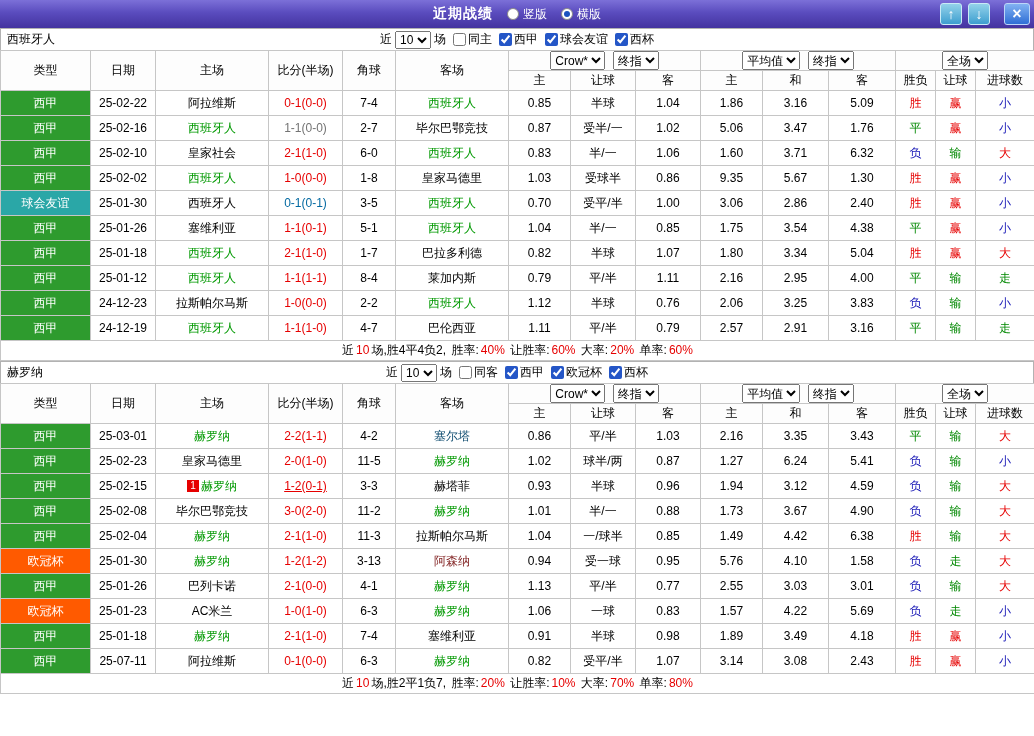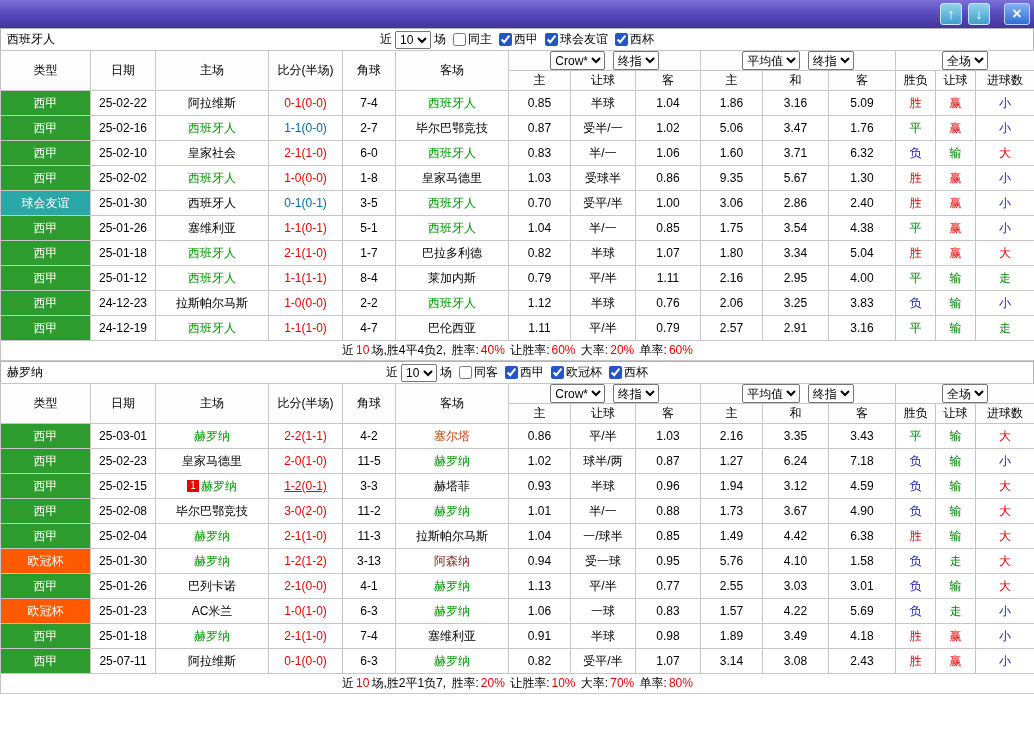--- a/index.html
+++ b/index.html
@@ -64,20 +64,31 @@
     display:inline-block; background:#e60000; color:#fff; font-size:10px;
     line-height:12px; width:12px; height:12px; margin-right:2px; vertical-align:1px;
   }
   tfoot td.summary { height:20px; background:#fff; }
   tfoot td.summary span { margin:0 1px; }
 </style>
 </head>
 <body>
 
 <div class="titlebar">
+  <div class="title-center">
+    <span class="wtitle">近期战绩</span>
+    <span class="radio-opt">
+      <span class="radio"></span>
+      <span>竖版</span>
+    </span>
+    <span class="radio-opt">
+      <span class="radio checked"></span>
+      <span>横版</span>
+    </span>
+  </div>
   <div class="sqbtn up">↑</div>
   <div class="sqbtn down">↓</div>
   <div class="sqbtn close">×</div>
 </div>
 
 <div class="filterbar">
   <span class="teamname">西班牙人</span>
   <div class="filters">
     <span>近</span>
     <select><option>10</option></select>
@@ -166,21 +177,21 @@
         <td>3.16</td>
         <td>5.09</td>
         <td style="color: rgb(230, 0, 0);">胜</td>
         <td style="color: rgb(230, 0, 0);">赢</td>
         <td style="color: rgb(21, 21, 181);">小</td>
       </tr>
       <tr>
         <td class="type" style="background: rgb(46, 155, 46); color: rgb(255, 255, 255);">西甲</td>
         <td>25-02-16</td>
         <td><span style="color: rgb(0, 153, 0);">西班牙人</span></td>
-        <td style="color: #0369a1; margin-top: 16px;">1-1(0-0)</td>
+        <td style="color: #737373; margin-top: 16px;">1-1(0-0)</td>
         <td>2-7</td>
         <td><span style="color: rgb(0, 0, 0);">毕尔巴鄂竞技</span></td>
         <td>0.87</td>
         <td>受半/一</td>
         <td>1.02</td>
         <td>5.06</td>
         <td>3.47</td>
         <td>1.76</td>
         <td style="color: rgb(0, 136, 0);">平</td>
         <td style="color: rgb(230, 0, 0);">赢</td>
@@ -405,21 +416,21 @@
       <th>进球数</th>
     </tr>
   </thead>
   <tbody>
       <tr>
         <td class="type" style="background: rgb(46, 155, 46); color: rgb(255, 255, 255);">西甲</td>
         <td>25-03-01</td>
         <td><span style="color: rgb(0, 153, 0);">赫罗纳</span></td>
         <td style="color: rgb(230, 0, 0);">2-2(1-1)</td>
         <td>4-2</td>
-        <td><span style="color: #c2410c;">塞尔塔</span></td>
+        <td><span style="color: #0c4a6e;">塞尔塔</span></td>
         <td>0.86</td>
         <td>平/半</td>
         <td>1.03</td>
         <td>2.16</td>
         <td>3.35</td>
         <td>3.43</td>
         <td style="color: rgb(0, 136, 0);">平</td>
         <td style="color: rgb(0, 136, 0);">输</td>
         <td style="color: rgb(230, 0, 0);">大</td>
       </tr>
@@ -428,21 +439,21 @@
         <td>25-02-23</td>
         <td><span style="color: rgb(0, 0, 0);">皇家马德里</span></td>
         <td style="color: rgb(230, 0, 0);">2-0(1-0)</td>
         <td>11-5</td>
         <td><span style="color: rgb(0, 153, 0);">赫罗纳</span></td>
         <td>1.02</td>
         <td>球半/两</td>
         <td>0.87</td>
         <td>1.27</td>
         <td>6.24</td>
-        <td>7.18</td>
+        <td>5.41</td>
         <td style="color: rgb(21, 21, 181);">负</td>
         <td style="color: rgb(0, 136, 0);">输</td>
         <td style="color: rgb(21, 21, 181);">小</td>
       </tr>
       <tr>
         <td class="type" style="background: rgb(46, 155, 46); color: rgb(255, 255, 255);">西甲</td>
         <td>25-02-15</td>
         <td><span class="badge" style="background: rgb(230, 0, 0);">1</span><span style="color: rgb(0, 153, 0);">赫罗纳</span></td>
         <td style="color: rgb(230, 0, 0); text-decoration: underline;">1-2(0-1)</td>
         <td>3-3</td>

